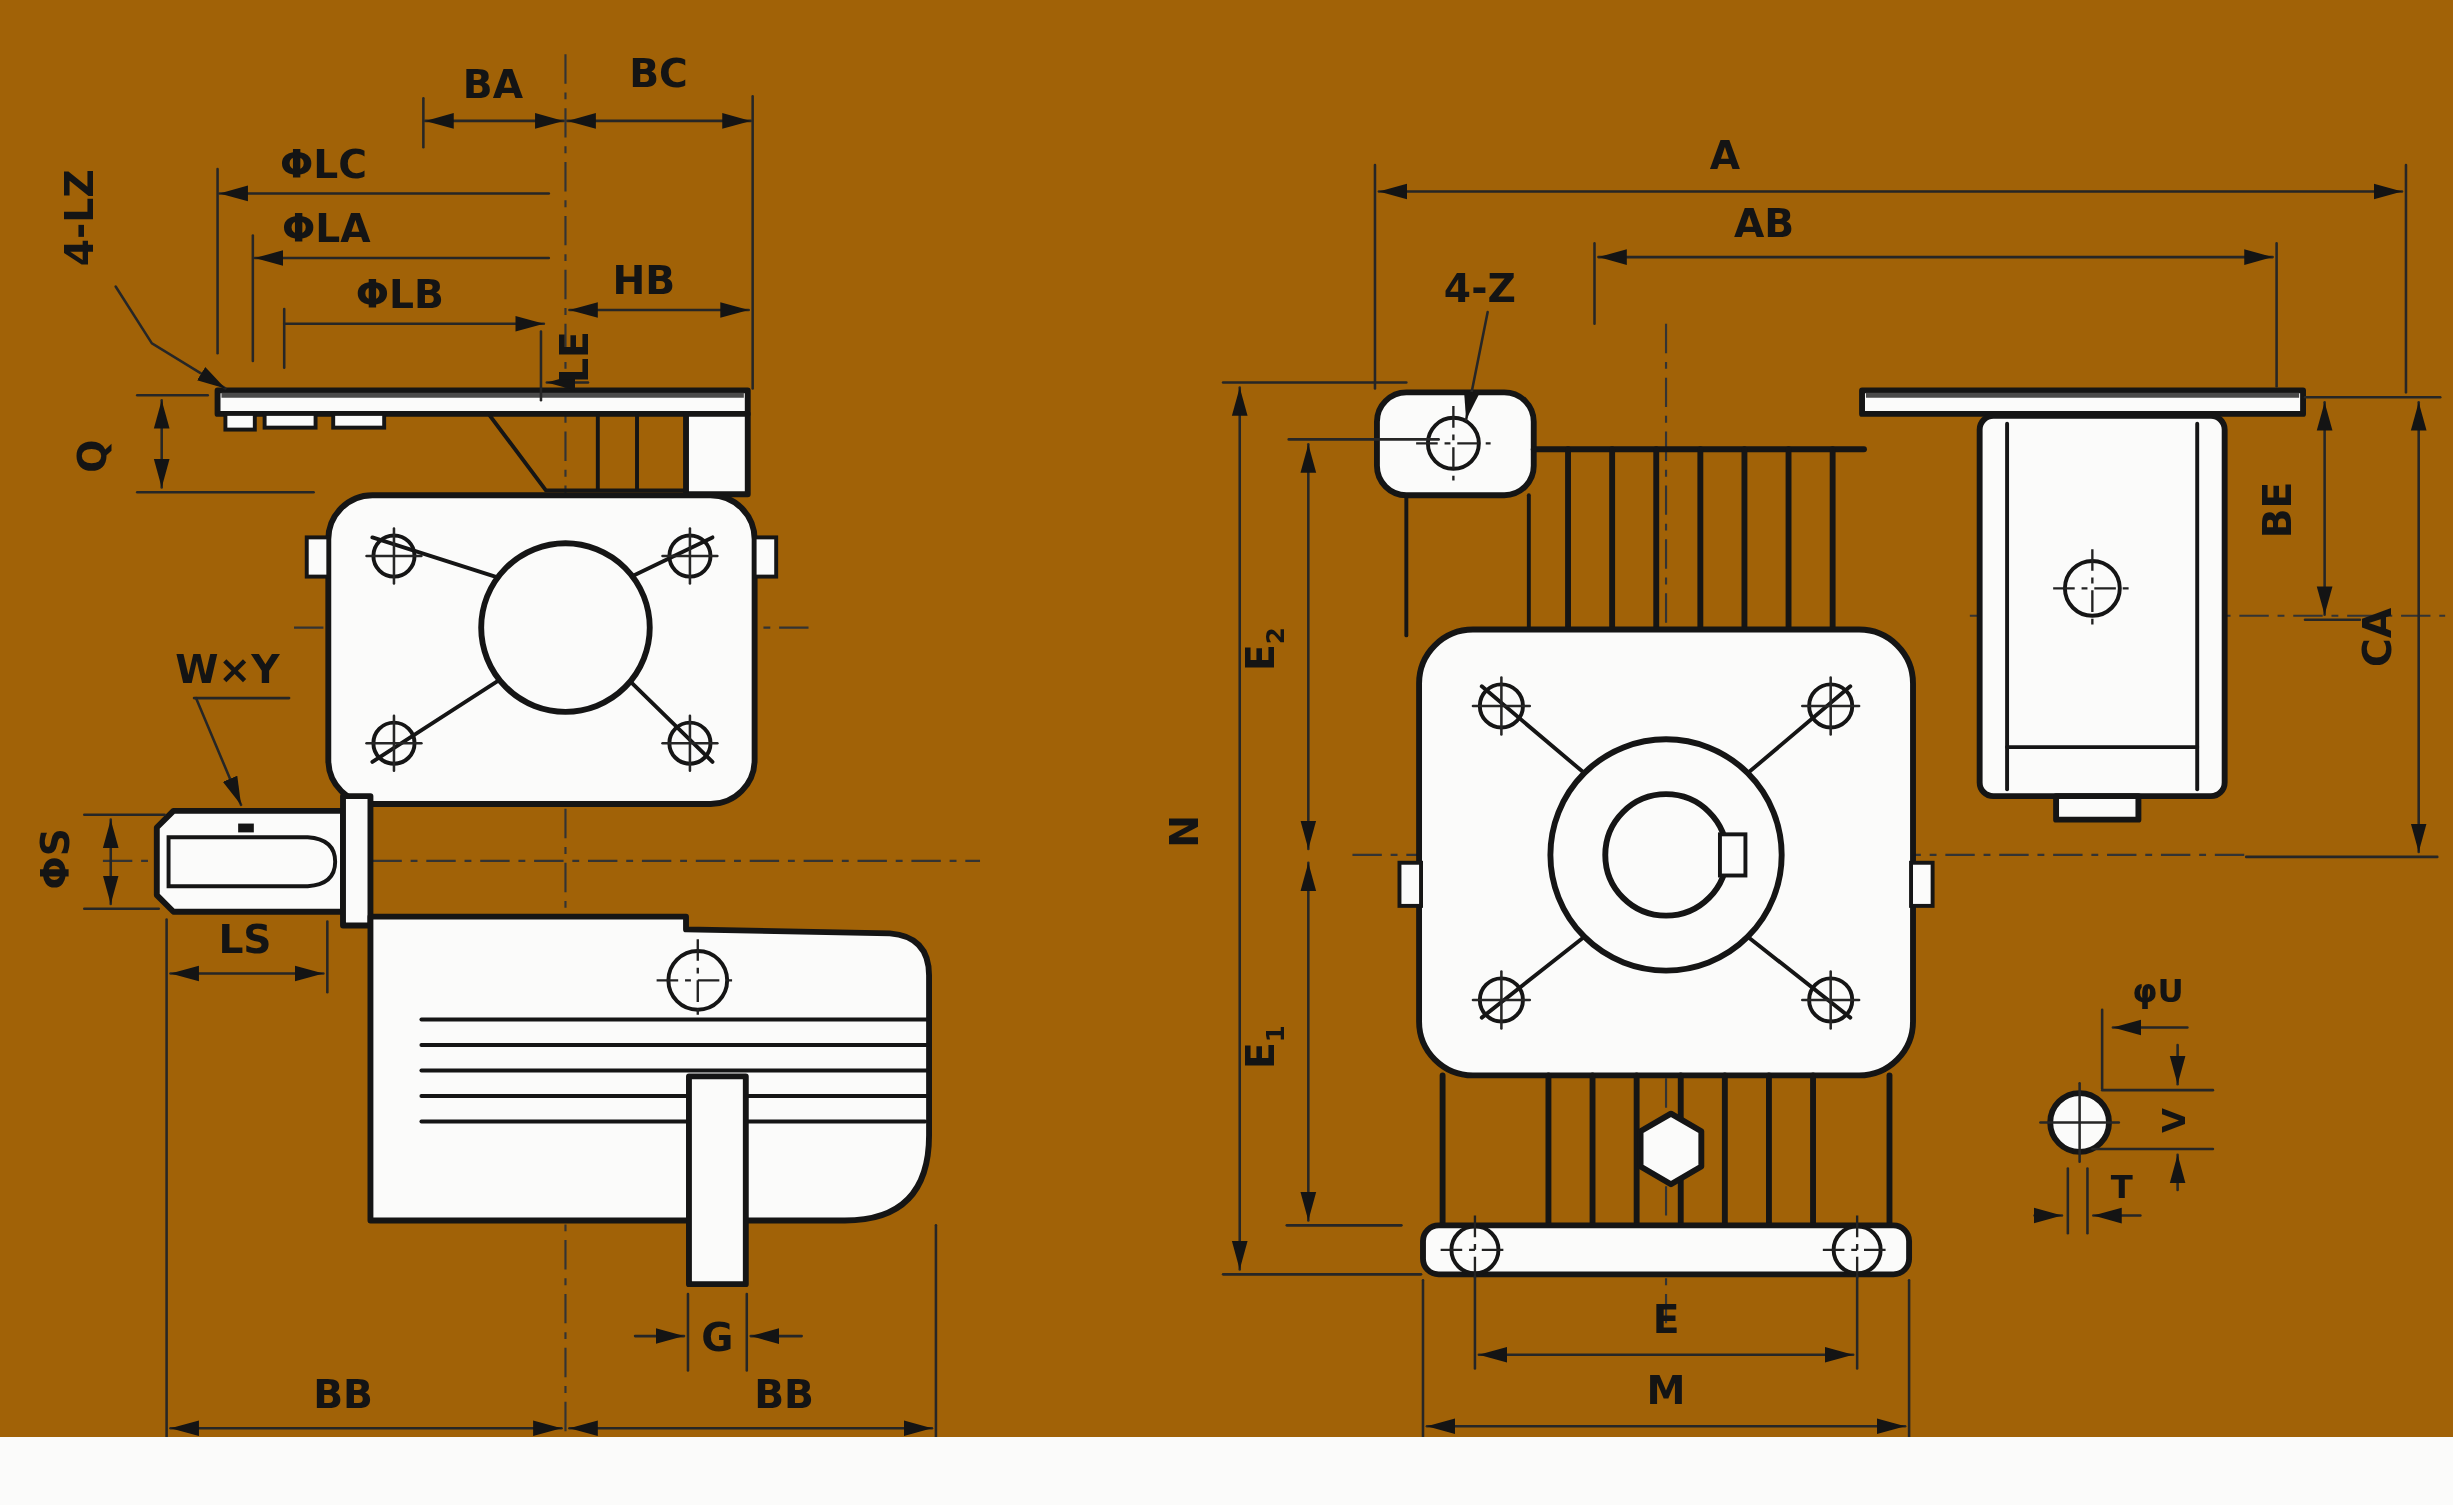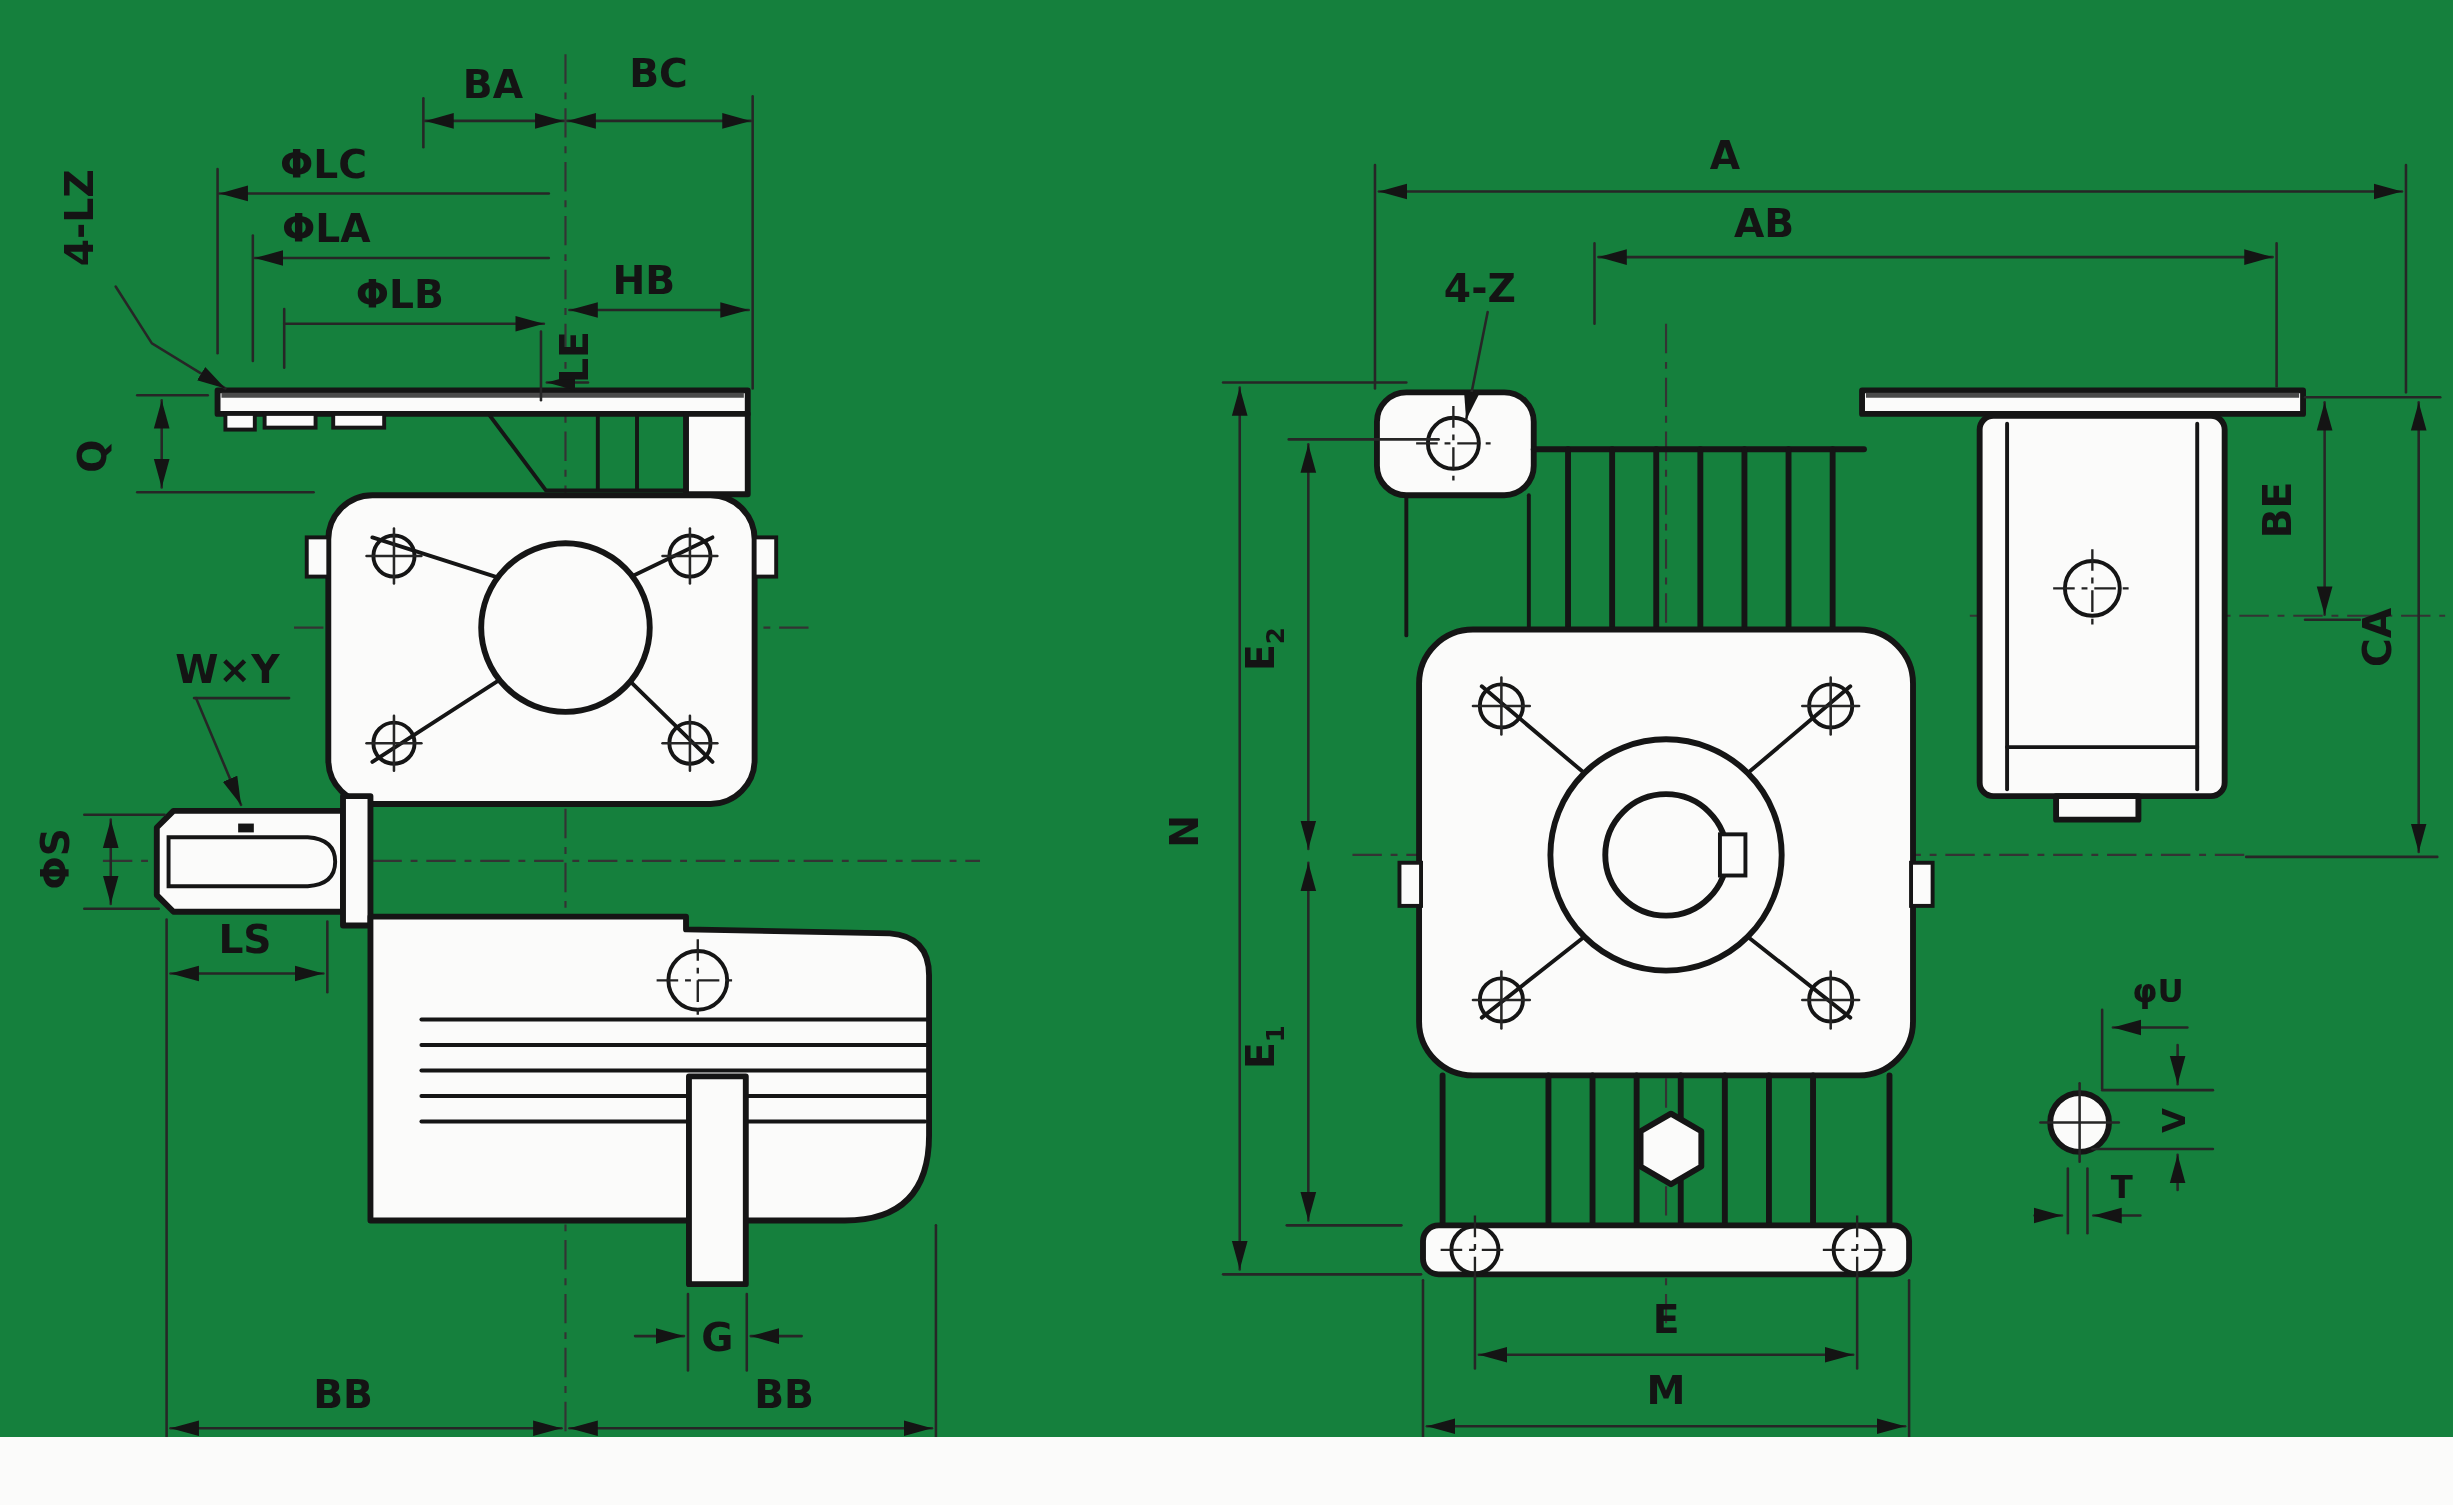--- a/index.html
+++ b/index.html
@@ -1,16 +1,16 @@
 <!DOCTYPE html>
 <html><head>
 <meta charset="utf-8">
 <style>
   html,body{margin:0;padding:0;background:#fbfbfa;}
-  .stage{position:relative;width:2453px;height:1437px;background:#15803d;overflow:hidden;}
+  .stage{position:relative;width:2453px;height:1437px;background:#a16207;overflow:hidden;}
   svg{display:block;}
   .thick{stroke:#151515;stroke-width:6;fill:none;stroke-linecap:round;stroke-linejoin:round;}
   .med{stroke:#151515;stroke-width:4;fill:none;stroke-linecap:round;}
   .thin{stroke:#262626;stroke-width:2.6;fill:none;stroke-linecap:round;}
   .solid{fill:#fbfbfa;}
   .dark{fill:#151515;stroke:none;}
   .cl{stroke:#333;stroke-width:2.2;stroke-dasharray:30 9 7 9;fill:none;}
   .cross{stroke:#222;stroke-width:2.4;stroke-dasharray:22 7 6 7;fill:none;}
   .lbl{font-family:"DejaVu Sans",sans-serif;font-size:40px;font-weight:600;fill:#141414;}
   .lbl-s{font-size:33px;}

